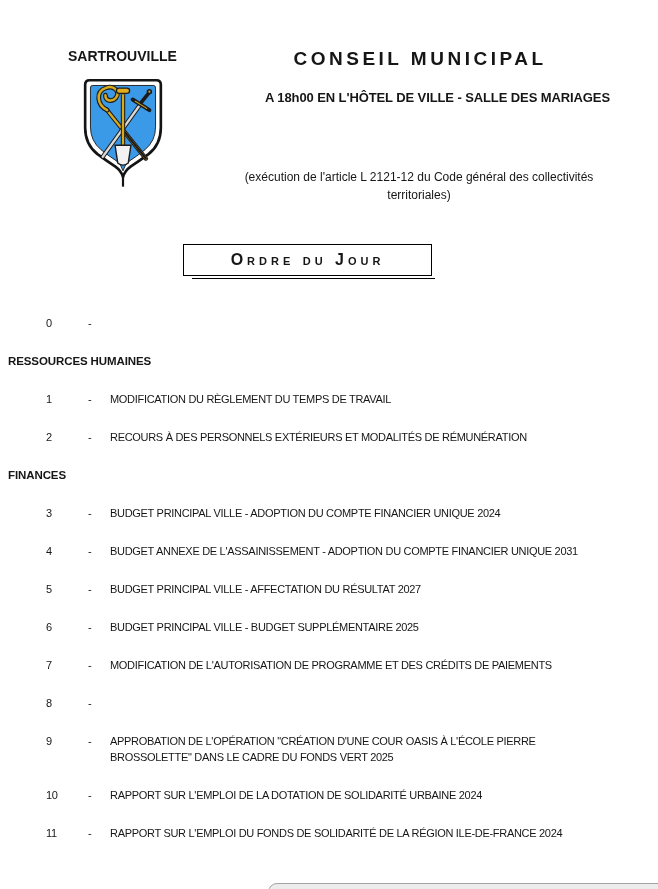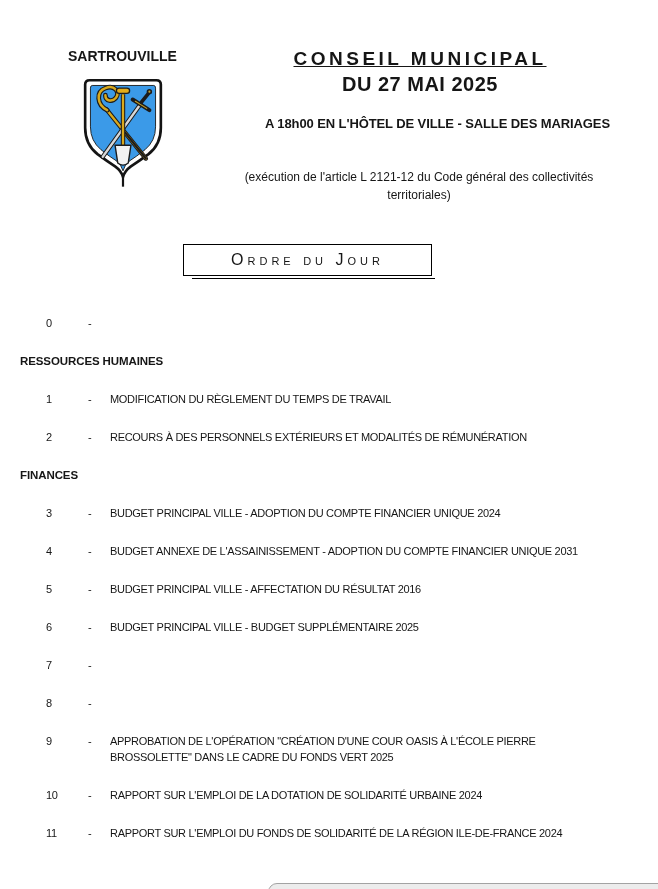--- a/index.html
+++ b/index.html
@@ -14,21 +14,21 @@
   .city-label {
     position:absolute; left:68px; top:44px;
     font-size:14px; font-weight:700; letter-spacing:0px; white-space:nowrap;
   }
   .coa { position:absolute; left:79px; top:71px; width:88px; height:116px; }
 
   .title-block {
     position:absolute; left:230px; top:44px; width:380px; text-align:center;
   }
   .title-line1 {
-    font-size:19px; font-weight:700; letter-spacing:3.5px; white-space:nowrap;text-decoration:underline;
+    font-size:19px; font-weight:700; letter-spacing:3.5px; white-space:nowrap;
   }
   .title-line2 {
     font-size:20px; font-weight:700; letter-spacing:0.5px; margin-top:3px; white-space:nowrap;
   }
   .subtitle {
     font-size:13px; font-weight:700; margin-top:20px; letter-spacing:-0.1px; white-space:nowrap;text-align:right;
   }
   .legal-note {
     position:absolute; left:119px; top:164px; width:600px;
     font-size:12px; line-height:18px; text-align:center; white-space:pre-line;
@@ -37,29 +37,29 @@
   
   .ordre-box {
     position:absolute; left:183px; top:240px; width:249px; height:32px;
     border:1.5px solid #000; text-align:center;
   }
   .ordre-box::after {
     content:""; position:absolute; left:8px; right:-4px; bottom:-4px;
     height:1.5px; background:#000;
   }
   .ordre-label {
-    display:block; line-height:29px; font-size:16px; font-weight:400;
+    display:block; line-height:29px; font-size:16px; font-weight:700;
     font-variant:small-caps; letter-spacing:4px; white-space:nowrap;
   }
 
   
   .agenda { position:absolute; left:0; top:311px; width:658px; }
   .row { margin-bottom:22px; line-height:16px; min-height:16px; }
   .row.section {
-    padding-left:20px; font-size:11.5px; font-weight:700; letter-spacing:-0.1px;
+    padding-left:8px; font-size:11.5px; font-weight:700; letter-spacing:-0.1px;
   }
   .row.item {
     display:grid; grid-template-columns:42px 22px 1fr;
     padding-left:46px; padding-right:28px;
     font-size:11px; letter-spacing:-0.3px;
   }
   .row.item .num { text-align:left; }
   .row.item .txt { white-space:pre-line; }
 
   
@@ -99,21 +99,20 @@
     <circle cx="80" cy="17" r="1.2" fill="#c9a227"></circle>
 
     <path d="M50,20 L50,80" stroke="#1c1c1c" stroke-width="5"></path>
     <path d="M50,20 L50,80" stroke="#d9a91c" stroke-width="2.6"></path>
     <rect x="42.5" y="13" width="15" height="6" rx="3" fill="#e3ac1a" stroke="#1c1c1c" stroke-width="1.5"></rect>
     <path d="M41,78 L59,78 L56,98 Q50,103 44,98 Z" fill="#f2f2f2" stroke="#1c1c1c" stroke-width="1.6"></path>
   </svg>
 
   <div class="title-block">
     <div class="title-line1">CONSEIL MUNICIPAL</div>
-    <div class="title-line2">DU 27 MAI 2025</div>
     <div class="subtitle">A 18h00 EN L'HÔTEL DE VILLE - SALLE DES MARIAGES</div>
   </div>
 
   <div class="legal-note">(exécution de l'article L 2121-12 du Code général des collectivités
 territoriales)</div>
 
   <div class="ordre-box">
     <span class="ordre-label">Ordre du Jour</span>
   </div>
 
@@ -148,32 +147,33 @@
 
     <div class="row item">
       <span class="num">4</span>
       <span class="dash">-</span>
       <span class="txt">BUDGET ANNEXE DE L'ASSAINISSEMENT - ADOPTION DU COMPTE FINANCIER UNIQUE 2031</span>
     </div>
 
     <div class="row item">
       <span class="num">5</span>
       <span class="dash">-</span>
-      <span class="txt">BUDGET PRINCIPAL VILLE - AFFECTATION DU RÉSULTAT 2016</span>
+      <span class="txt">BUDGET PRINCIPAL VILLE - AFFECTATION DU RÉSULTAT 2027</span>
     </div>
 
     <div class="row item">
       <span class="num">6</span>
       <span class="dash">-</span>
       <span class="txt">BUDGET PRINCIPAL VILLE - BUDGET SUPPLÉMENTAIRE 2025</span>
     </div>
 
     <div class="row item">
       <span class="num">7</span>
       <span class="dash">-</span>
+      <span class="txt">MODIFICATION DE L'AUTORISATION DE PROGRAMME ET DES CRÉDITS DE PAIEMENTS</span>
     </div>
 
     <div class="row item">
       <span class="num">8</span>
       <span class="dash">-</span>
     </div>
 
     <div class="row item">
       <span class="num">9</span>
       <span class="dash">-</span>

